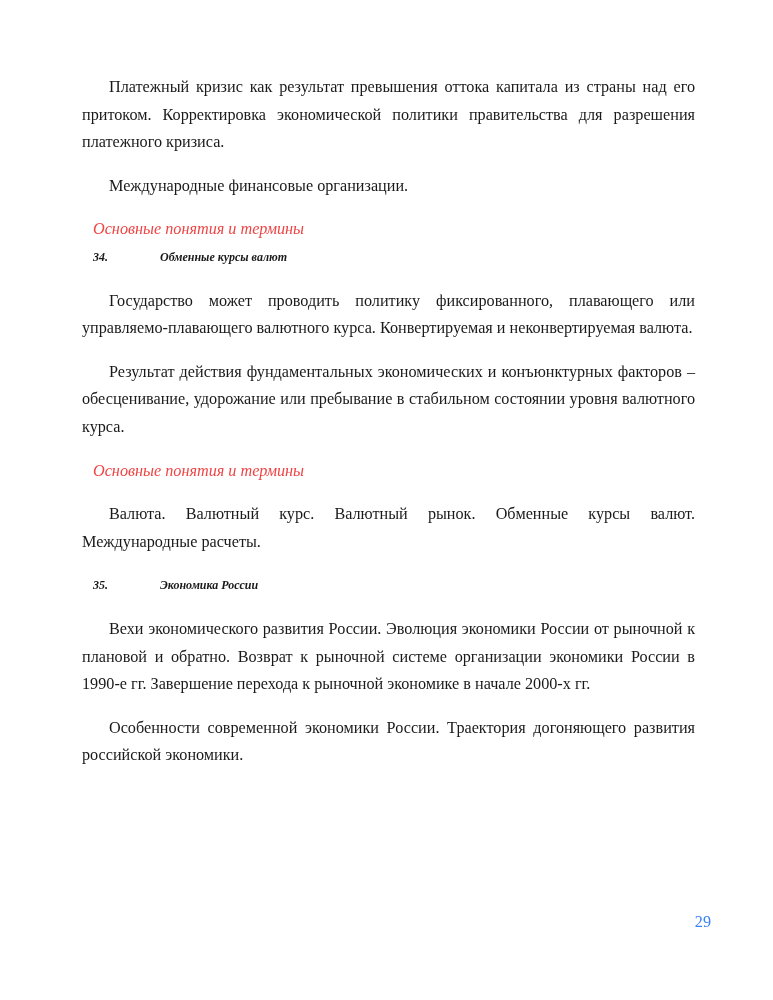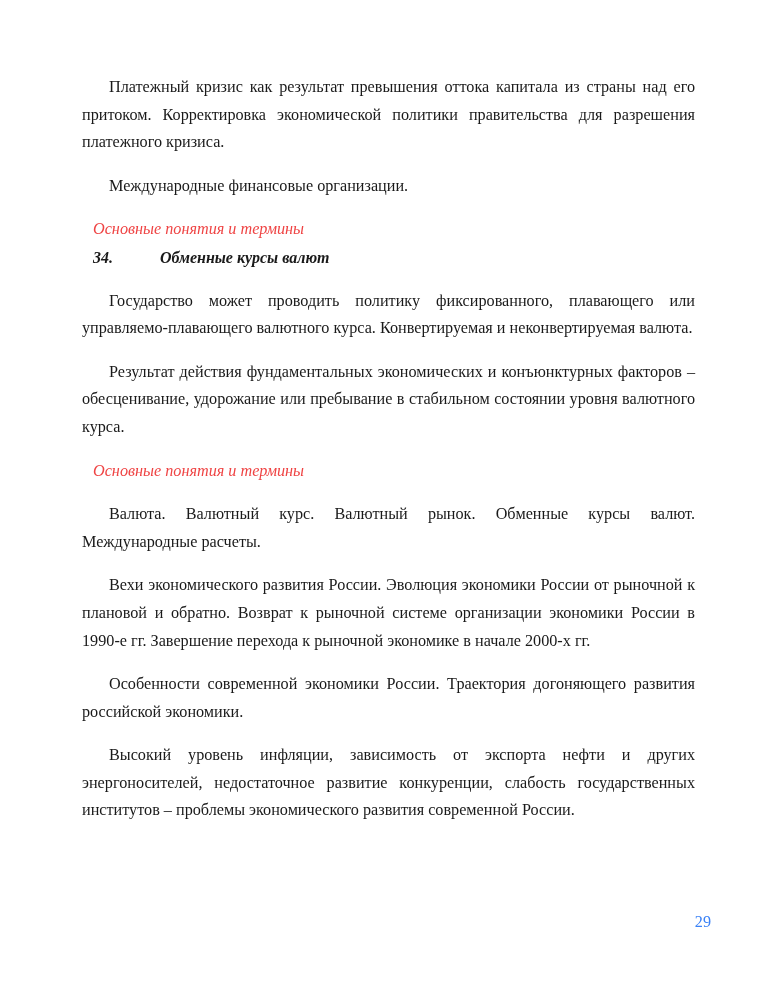--- a/index.html
+++ b/index.html
@@ -42,21 +42,21 @@
     margin: 0;
     font-size: 16.2px;
     line-height: 27.6px;
     text-indent: 27px;
     font-style: italic;
     text-align: left;
     color: #ef4444;
   }
   .heading {
     margin: 0;
-    font-size: 16px;
+    font-size: 12px;
     line-height: 27.6px;
     font-weight: bold;
     font-style: italic;
     color: #1a1a1a;
     display: block;
     white-space: nowrap;
     padding-left: 27px;
   }
   .heading .num {
     display: inline-block;
@@ -97,24 +97,26 @@
 
     <p class="para last-left">Государство может проводить политику фиксированного, плавающего или управляемо-плавающего валютного курса. Конвертируемая и неконвертируемая валюта.</p>
 
     <p class="para last-left">Результат действия фундаментальных экономических и конъюнктурных факторов – обесценивание, удорожание или пребывание в стабильном состоянии уровня валютного курса.</p>
 
 
     <p class="terms">Основные понятия и термины</p>
 
     <p class="para last-left">Валюта. Валютный курс. Валютный рынок. Обменные курсы валют. Международные расчеты.</p>
 
+    <div class="heading">
+      <span class="num">35.</span><span class="title">Экономика России</span>
+    </div>
 
     <p class="para last-left">Вехи экономического развития России. Эволюция экономики России от рыночной к плановой и обратно. Возврат к рыночной системе организации экономики России в 1990-е гг. Завершение перехода к рыночной экономике в начале 2000-х гг.</p>
 
     <p class="para last-left">Особенности современной экономики России. Траектория догоняющего развития российской экономики.</p>
 
-    <p class="para last-left">Высокий уровень инфляции, зависимость от экспорта нефти и других энергоносителей, недостаточное развитие конкуренции, слабость государственных институтов – проблемы экономического развития современной России.</p>
 
 
   </div>
 
   <div class="page-number">29</div>
 </div>
 
 </body></html>

